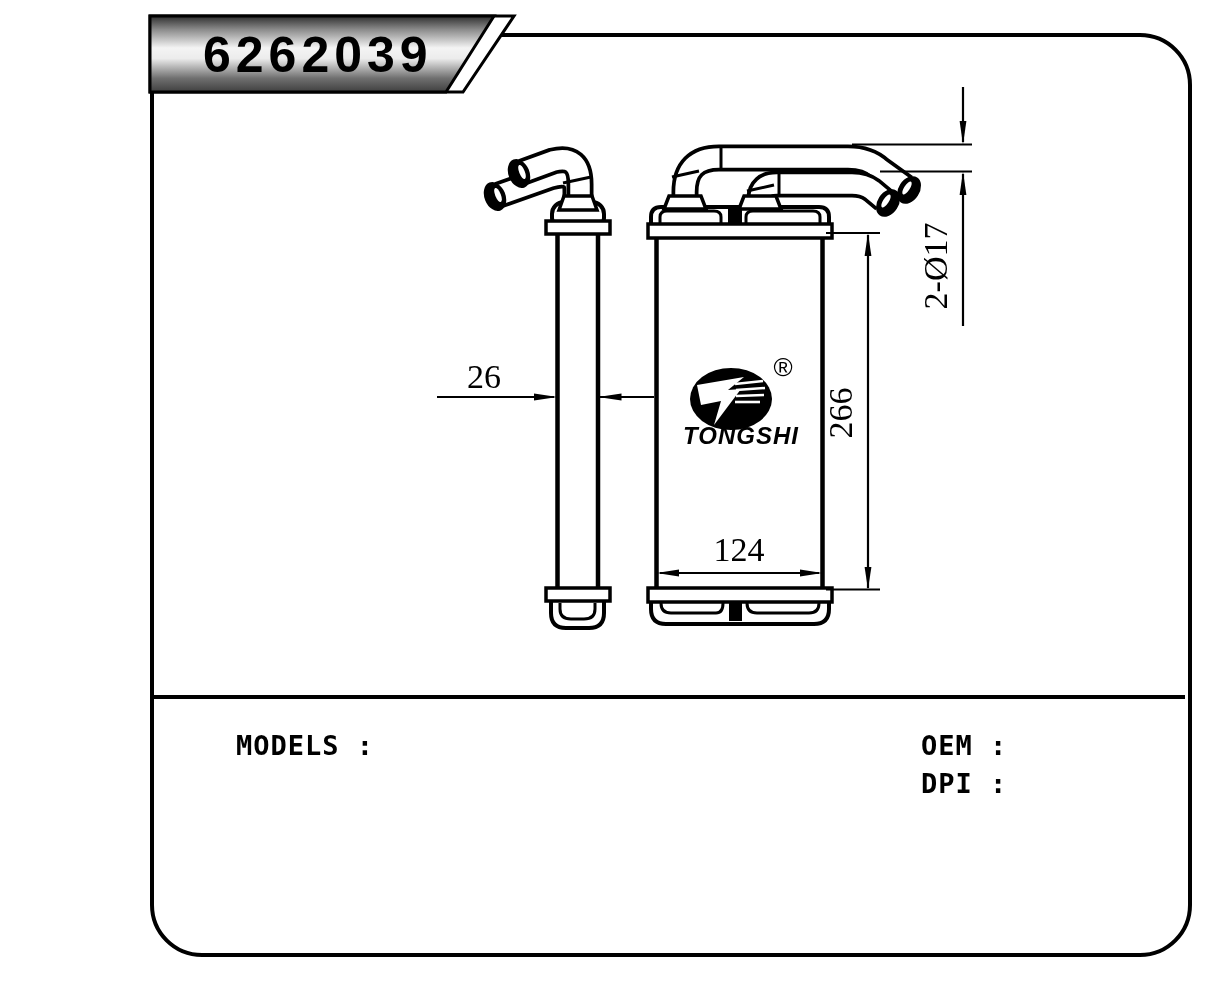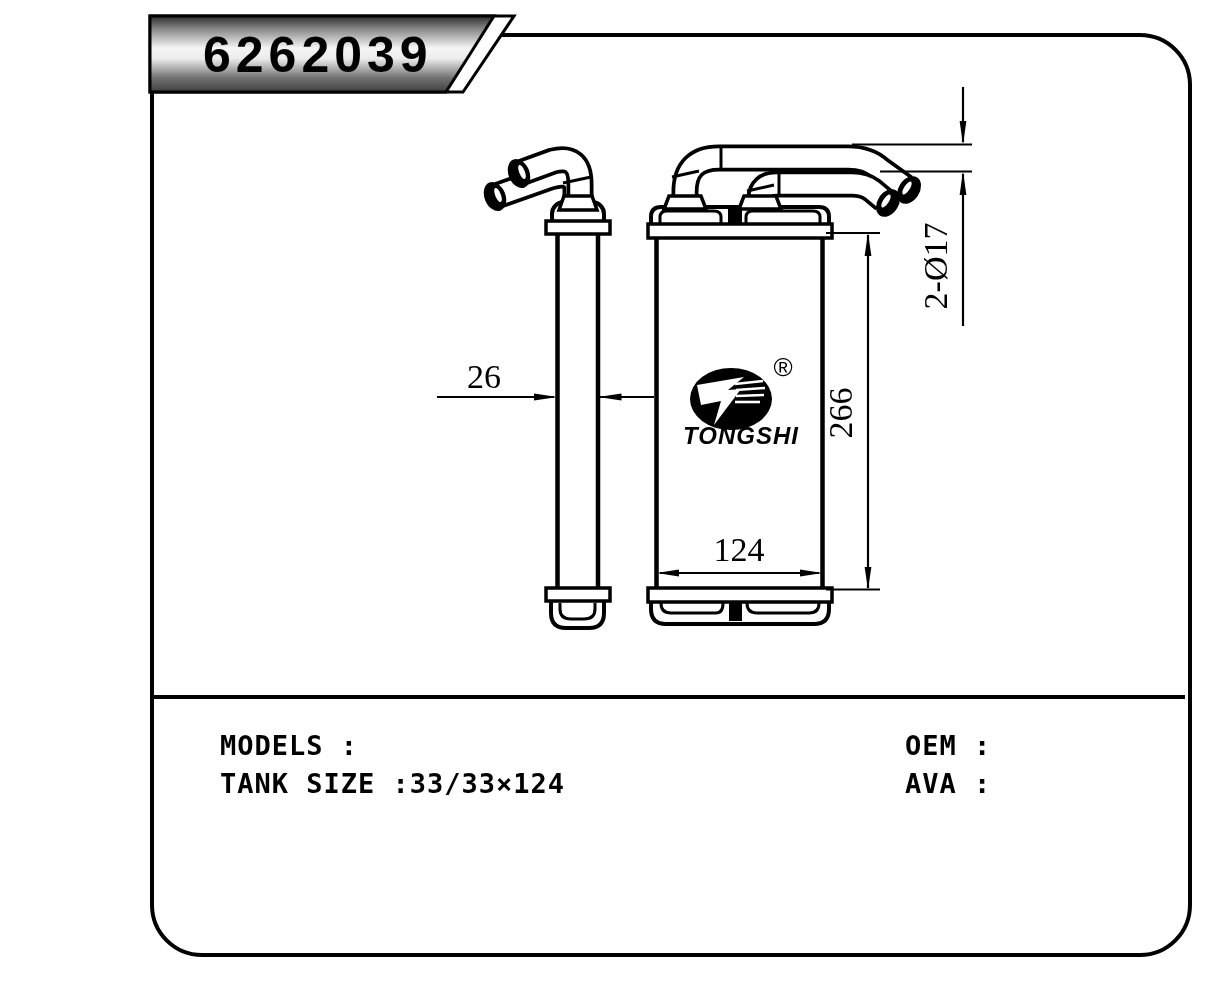--- a/index.html
+++ b/index.html
@@ -8,21 +8,21 @@
   .frame{position:absolute;left:150px;top:33px;width:1034px;height:916px;
          border:4px solid #000;border-radius:52px;}
   .divider{position:absolute;left:152px;top:695px;width:1033px;height:4px;background:#000;}
   .art{position:absolute;left:0;top:0;}
   .specs{position:absolute;top:727px;left:0;width:1220px;}
   .spec-col{position:absolute;top:0;}
   .spec-col.left{left:220px;}
   .spec-col.right{left:905px;}
   .spec-line{font-family:"DejaVu Sans Mono","Liberation Mono",monospace;
              font-size:27px;font-weight:700;line-height:38px;color:#000;
-             letter-spacing:1px;white-space:pre;}
+             letter-spacing:1px;white-space:pre;margin-left:16px;}
   svg text{fill:#000;}
   .dim-text{font-family:"Liberation Serif","DejaVu Serif",serif;font-size:34px;}
   .banner-text{font-family:"Liberation Sans",sans-serif;font-size:50px;font-weight:700;
                letter-spacing:5px;}
   .logo-text{font-family:"Liberation Sans",sans-serif;font-size:24px;font-weight:800;
              font-style:italic;letter-spacing:1px;}
   .reg-text{font-family:"Liberation Sans",sans-serif;font-size:26px;}
 </style>
 </head>
 <body>
@@ -167,21 +167,20 @@
     <g>
       <polygon points="150,16 514,16 463,92 150,92" fill="#fff" stroke="#000" stroke-width="3"></polygon>
       <polygon points="150,16 494,16 446,92 150,92" fill="url(#metal)" stroke="#000" stroke-width="3"></polygon>
       <text class="banner-text" x="203" y="72" fill="#0a0a0a">6262039</text>
     </g>
   </svg>
 
   <div class="specs">
     <div class="spec-col left">
       <div class="spec-line">MODELS :</div>
-      <div class="spec-line">TANK SIZE :33/33×124</div>
     </div>
     <div class="spec-col right">
       <div class="spec-line">OEM :</div>
-      <div class="spec-line">AVA :</div>
+      <div class="spec-line">DPI :</div>
     </div>
   </div>
 
 </div>
 
 </body></html>

